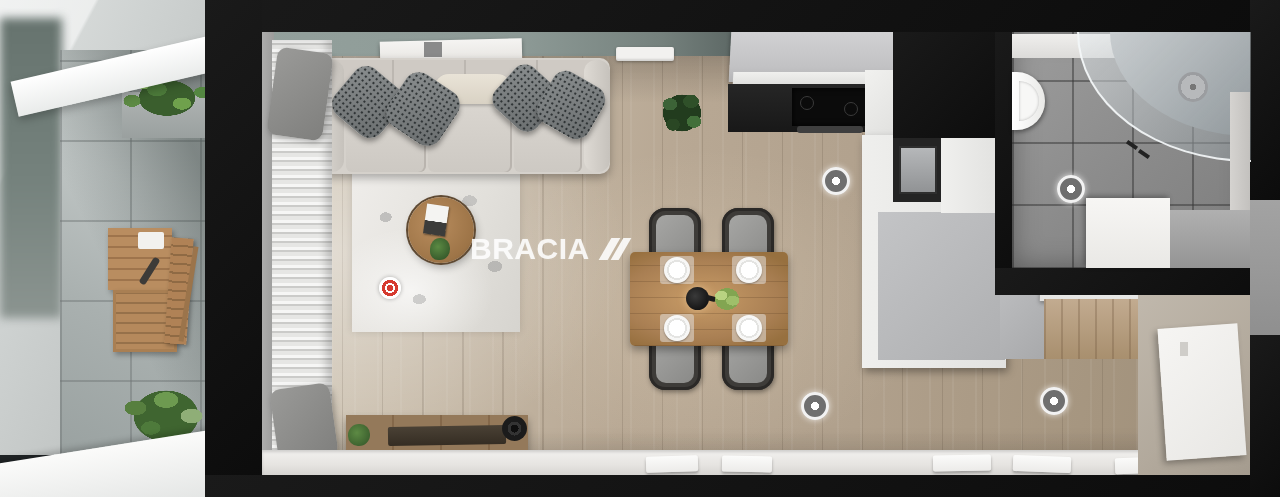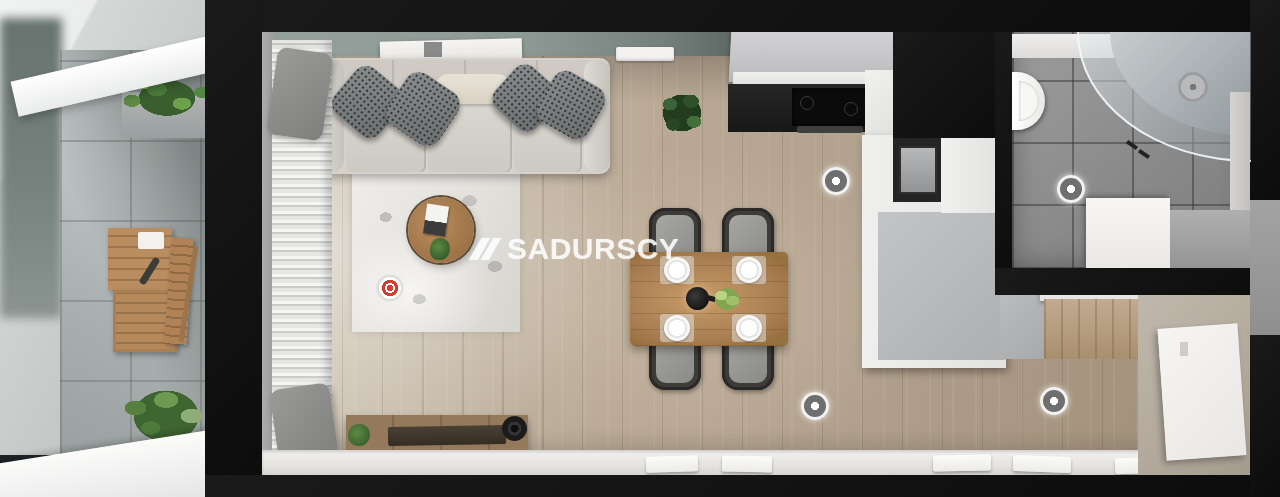--- a/index.html
+++ b/index.html
@@ -376,20 +376,20 @@
   <div class="abs shower-head"></div>
   <div class="abs shower-tap"></div>
   <div class="abs shower-tap2"></div>
   <div class="abs toilet"></div>
   <div class="abs vanity"></div>
   <div class="abs bath-counter"></div>
   <div class="abs bath-wall-right"></div>
   <div class="abs spot" style="left:1057px;top:175px;"></div>
 
   <div class="abs watermark">
+    <span>BRACIA</span>
     <span class="logo-mark">
         <i class="s1"></i>
         <i class="s2"></i>
       </span>
-    <span>SADURSCY</span>
   </div>
 
 </div>
 
 </body></html>

